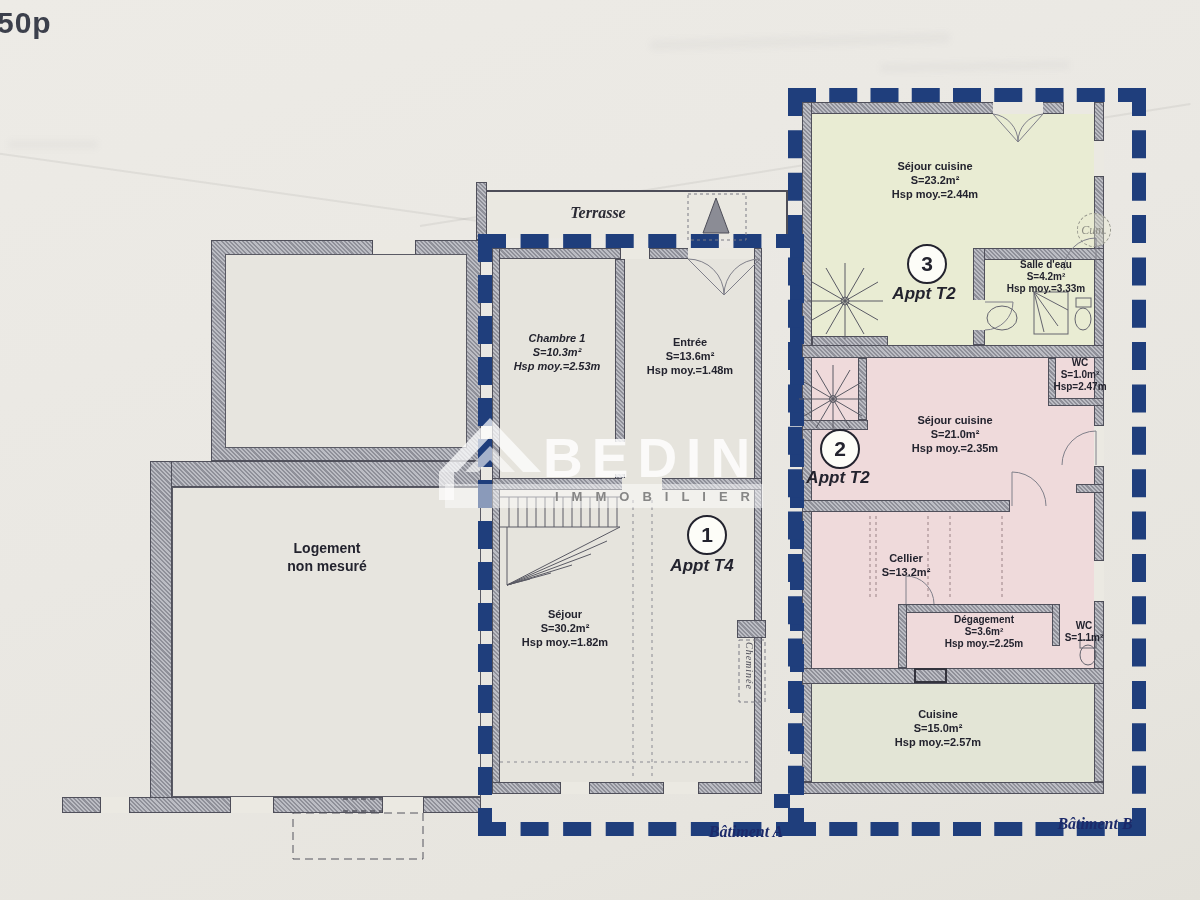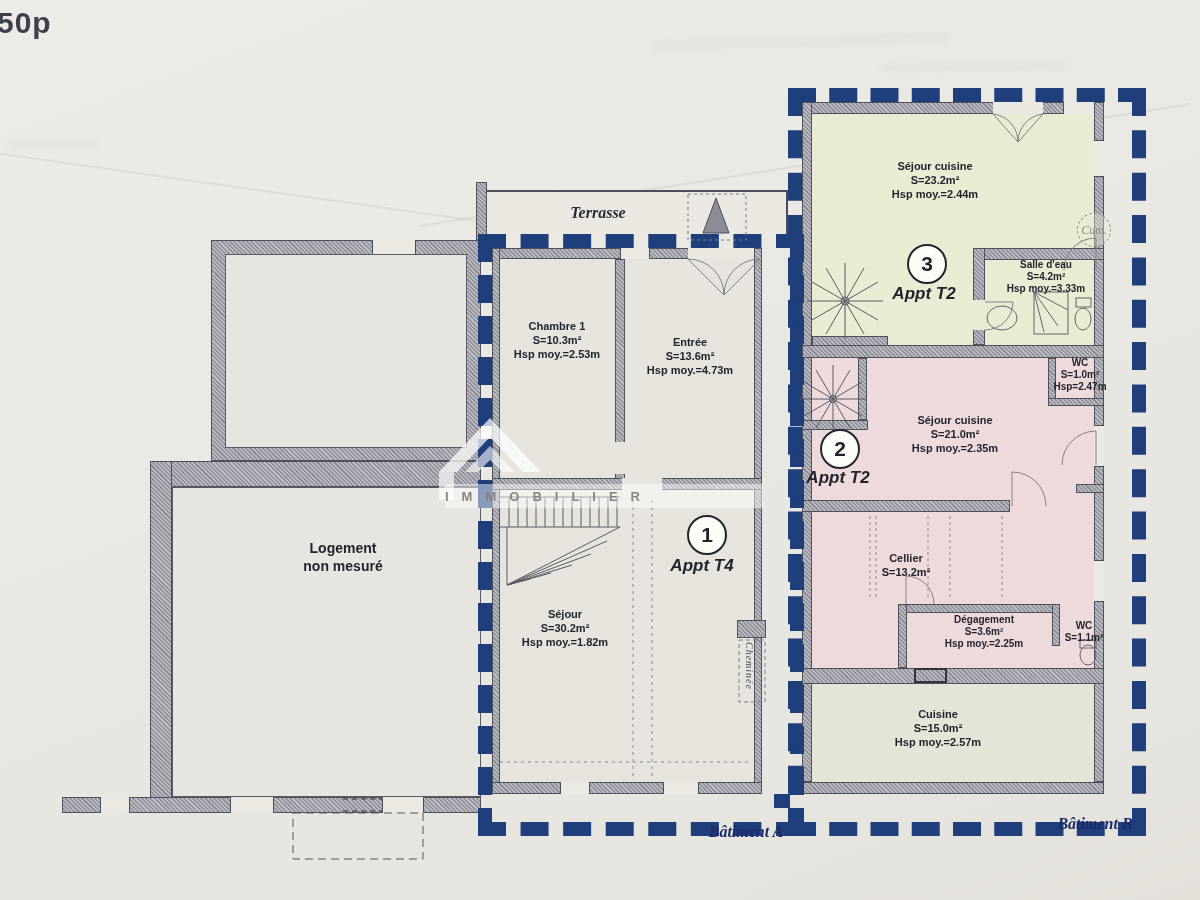--- a/index.html
+++ b/index.html
@@ -16,40 +16,40 @@
   .fo{box-shadow:inset 0 0 0 1px #5a5a64;}
   .tl{position:absolute;background:#4d4d58;}
   .gap{position:absolute;background:#ebe9e2;border-left:1.5px solid #4d4d58;border-right:1.5px solid #4d4d58;}
   .gapv{position:absolute;background:#ebe9e2;border-top:1.5px solid #4d4d58;border-bottom:1.5px solid #4d4d58;}
   .opening{position:absolute;}
   .bborder{position:absolute;border:14px dashed #1f3e7c;}
   .bfill{position:absolute;background:#1f3e7c;}
   .rlabel{position:absolute;transform:translateX(-50%);text-align:center;color:#23232e;
     font-weight:700;font-size:11px;line-height:1.25;white-space:nowrap;z-index:6;}
   .rlabel.small{font-size:10px;line-height:1.2;}
-  .big{font-size:14px;margin-left:16px;}
+  .big{font-size:14px;}
   .apt-num{position:absolute;width:36px;height:36px;border:2.5px solid #23232e;border-radius:50%;
     background:#fdfdf8;display:flex;align-items:center;justify-content:center;
     font-weight:700;font-size:21px;color:#23232e;z-index:6;}
   .apt-type{position:absolute;transform:translateX(-50%);font:italic 700 17px "Liberation Sans",sans-serif;
     color:#23232e;z-index:6;white-space:nowrap;}
   .script{position:absolute;transform:translateX(-50%);font:italic 700 16px "Liberation Serif",serif;
     color:#2b2b35;z-index:6;white-space:nowrap;}
   .bat{position:absolute;transform:translateX(-50%);font:italic 700 16px "Liberation Serif",serif;
     color:#1c2a6a;z-index:6;white-space:nowrap;}
   .corner{position:absolute;font-weight:700;font-size:30px;color:#3c404c;z-index:6;letter-spacing:1px;}
   .cum{position:absolute;width:32px;height:32px;border:1.5px dashed #96968c;border-radius:50%;
     display:flex;align-items:center;justify-content:center;font:italic 400 12px "Liberation Serif",serif;
     color:#8d8d84;z-index:3;background:rgba(233,236,211,.4);}
   .chem{position:absolute;writing-mode:vertical-rl;font:italic 400 10px "Liberation Serif",serif;
     color:#55555f;z-index:6;letter-spacing:1px;}
   .wm{position:absolute;z-index:9;pointer-events:none;}
   .wm-top{position:absolute;font-weight:700;font-size:30px;letter-spacing:6px;color:rgba(255,255,255,.75);}
   .wm-main{position:absolute;font-weight:700;font-size:55px;letter-spacing:9px;color:rgba(255,255,255,.82);}
-  .wm-bar{position:absolute;background:rgba(255,255,255,.48);display:flex;align-items:center;justify-content:flex-start;}
+  .wm-bar{position:absolute;background:rgba(255,255,255,.48);display:flex;align-items:center;justify-content:flex-end;}
   .wm-sub{font-weight:700;font-size:13px;letter-spacing:13px;color:rgba(128,128,128,.95);}
   svg.ov{position:absolute;left:0;top:0;z-index:4;pointer-events:none;}
 </style>
 </head>
 <body>
 
 <div class="canvas">
 
   <div class="crease" style="left:-20px;top:150px;width:560px;height:2px;transform:rotate(8deg);transform-origin:left center;"></div>
   <div class="crease" style="left:420px;top:225px;width:780px;height:2px;transform:rotate(-9deg);transform-origin:left center;"></div>
@@ -190,29 +190,29 @@
   <div class="bborder" style="left:788px;top:88px;width:330px;height:720px;"></div>
   <div class="bfill" style="left:774px;top:794px;width:16px;height:14px;"></div>
 
   <div class="script" style="left:598px;top:204px;">Terrasse</div>
 
   <div class="rlabel big" style="left:327px;top:540px;">
     <div>Logement</div>
     <div>non mesuré</div>
   </div>
 
-  <div class="rlabel" style="left:557px;top:320px;">
+  <div class="rlabel" style="left:557px;top:332px;font-style:italic;">
     <div>Chambre 1</div>
     <div>S=10.3m²</div>
     <div>Hsp moy.=2.53m</div>
   </div>
   <div class="rlabel" style="left:690px;top:336px;">
     <div>Entrée</div>
     <div>S=13.6m²</div>
-    <div>Hsp moy.=4.73m</div>
+    <div>Hsp moy.=1.48m</div>
   </div>
   <div class="rlabel" style="left:565px;top:608px;">
     <div>Séjour</div>
     <div>S=30.2m²</div>
     <div>Hsp moy.=1.82m</div>
   </div>
   <div class="rlabel" style="left:935px;top:160px;">
     <div>Séjour cuisine</div>
     <div>S=23.2m²</div>
     <div>Hsp moy.=2.44m</div>
@@ -262,18 +262,19 @@
 
   <div class="bat" style="left:746px;top:823px;">Bâtiment A</div>
   <div class="bat" style="left:1095px;top:815px;font-style:italic;">Bâtiment B</div>
 
   <div class="wm" style="left:435px;top:388px;width:345px;height:125px;">
     <svg width="110" height="112" style="position:absolute;left:0;top:4px;">
       <polygon points="4,80 55,26 106,80 88,80 55,45 22,80" fill="rgba(255,255,255,0.72)"></polygon>
       <polygon points="30,80 55,54 80,80 67,80 55,68 43,80" fill="rgba(255,255,255,0.6)"></polygon>
       <rect x="4" y="80" width="15" height="28" fill="rgba(255,255,255,0.65)"></rect>
     </svg>
+    <div class="wm-main" style="left:108px;top:38px;">BEDIN</div>
     <div class="wm-bar" style="left:10px;top:96px;width:318px;height:24px;">
       <span class="wm-sub">IMMOBILIER</span>
     </div>
   </div>
 
 </div>
 
 </body></html>

